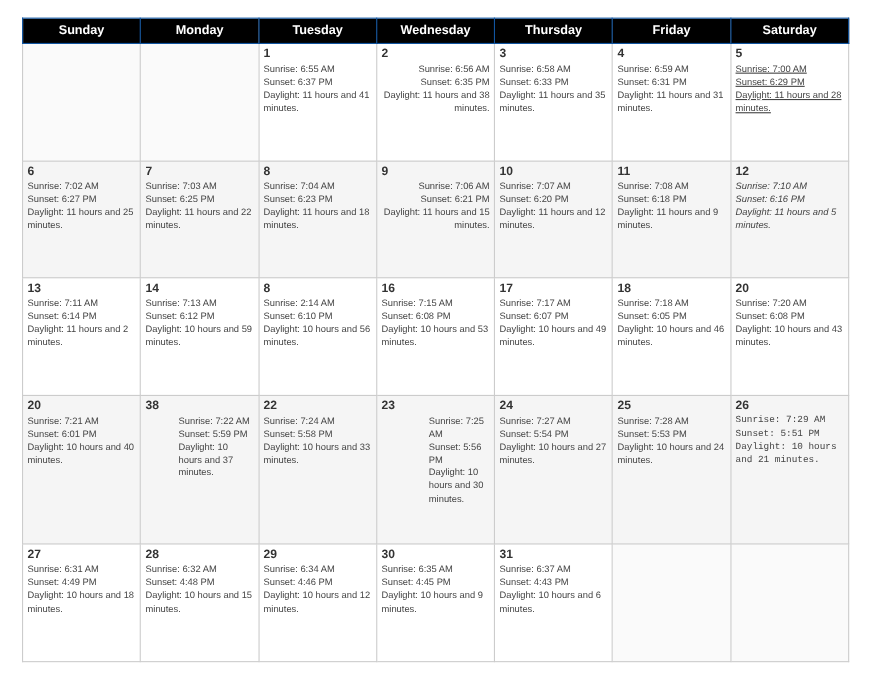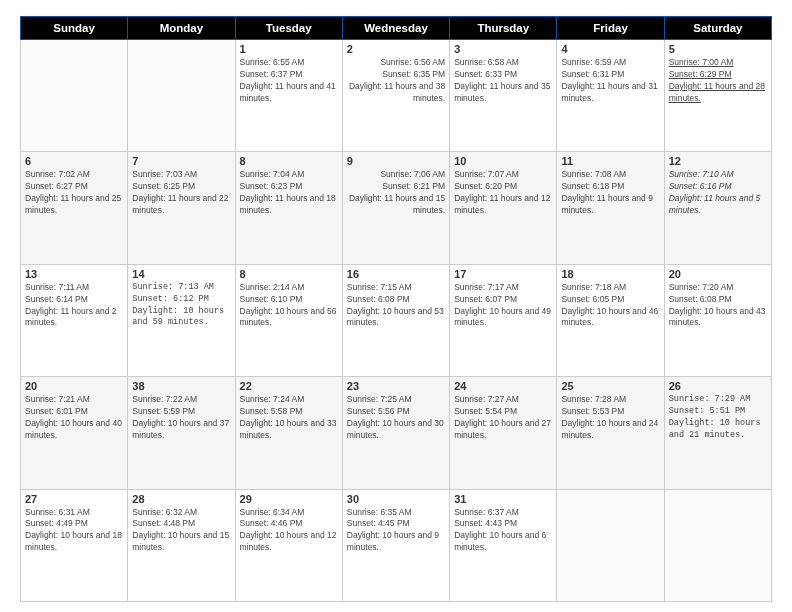--- a/index.html
+++ b/index.html
@@ -191,21 +191,21 @@
         </tr>
         <tr class="row-odd">
           <td>
             <span class="day-number">13</span>
             <div class="day-info" style="white-space: pre-line;">Sunrise: 7:11 AM
 Sunset: 6:14 PM
 Daylight: 11 hours and 2 minutes.</div>
           </td>
           <td>
             <span class="day-number">14</span>
-            <div class="day-info" style="white-space: pre-line; font-family: Liberation Mono, monospace;">Sunrise: 7:13 AM
+            <div class="day-info" style="white-space: pre-line;">Sunrise: 7:13 AM
 Sunset: 6:12 PM
 Daylight: 10 hours and 59 minutes.</div>
           </td>
           <td>
             <span class="day-number">8</span>
             <div class="day-info" style="white-space: pre-line;">Sunrise: 2:14 AM
 Sunset: 6:10 PM
 Daylight: 10 hours and 56 minutes.</div>
           </td>
           <td>
@@ -235,33 +235,33 @@
         </tr>
         <tr class="row-even">
           <td>
             <span class="day-number">20</span>
             <div class="day-info" style="white-space: pre-line;">Sunrise: 7:21 AM
 Sunset: 6:01 PM
 Daylight: 10 hours and 40 minutes.</div>
           </td>
           <td>
             <span class="day-number">38</span>
-            <div class="day-info" style="white-space: pre-line;">Sunrise: 7:22 AM
+            <div class="day-info" style="white-space: pre-line; margin-left: 30px;">Sunrise: 7:22 AM
 Sunset: 5:59 PM
 Daylight: 10 hours and 37 minutes.</div>
           </td>
           <td>
             <span class="day-number">22</span>
             <div class="day-info" style="white-space: pre-line;">Sunrise: 7:24 AM
 Sunset: 5:58 PM
 Daylight: 10 hours and 33 minutes.</div>
           </td>
           <td>
             <span class="day-number">23</span>
-            <div class="day-info" style="white-space: pre-line;">Sunrise: 7:25 AM
+            <div class="day-info" style="white-space: pre-line; margin-left: 43px;">Sunrise: 7:25 AM
 Sunset: 5:56 PM
 Daylight: 10 hours and 30 minutes.</div>
           </td>
           <td>
             <span class="day-number">24</span>
             <div class="day-info" style="white-space: pre-line;">Sunrise: 7:27 AM
 Sunset: 5:54 PM
 Daylight: 10 hours and 27 minutes.</div>
           </td>
           <td>

